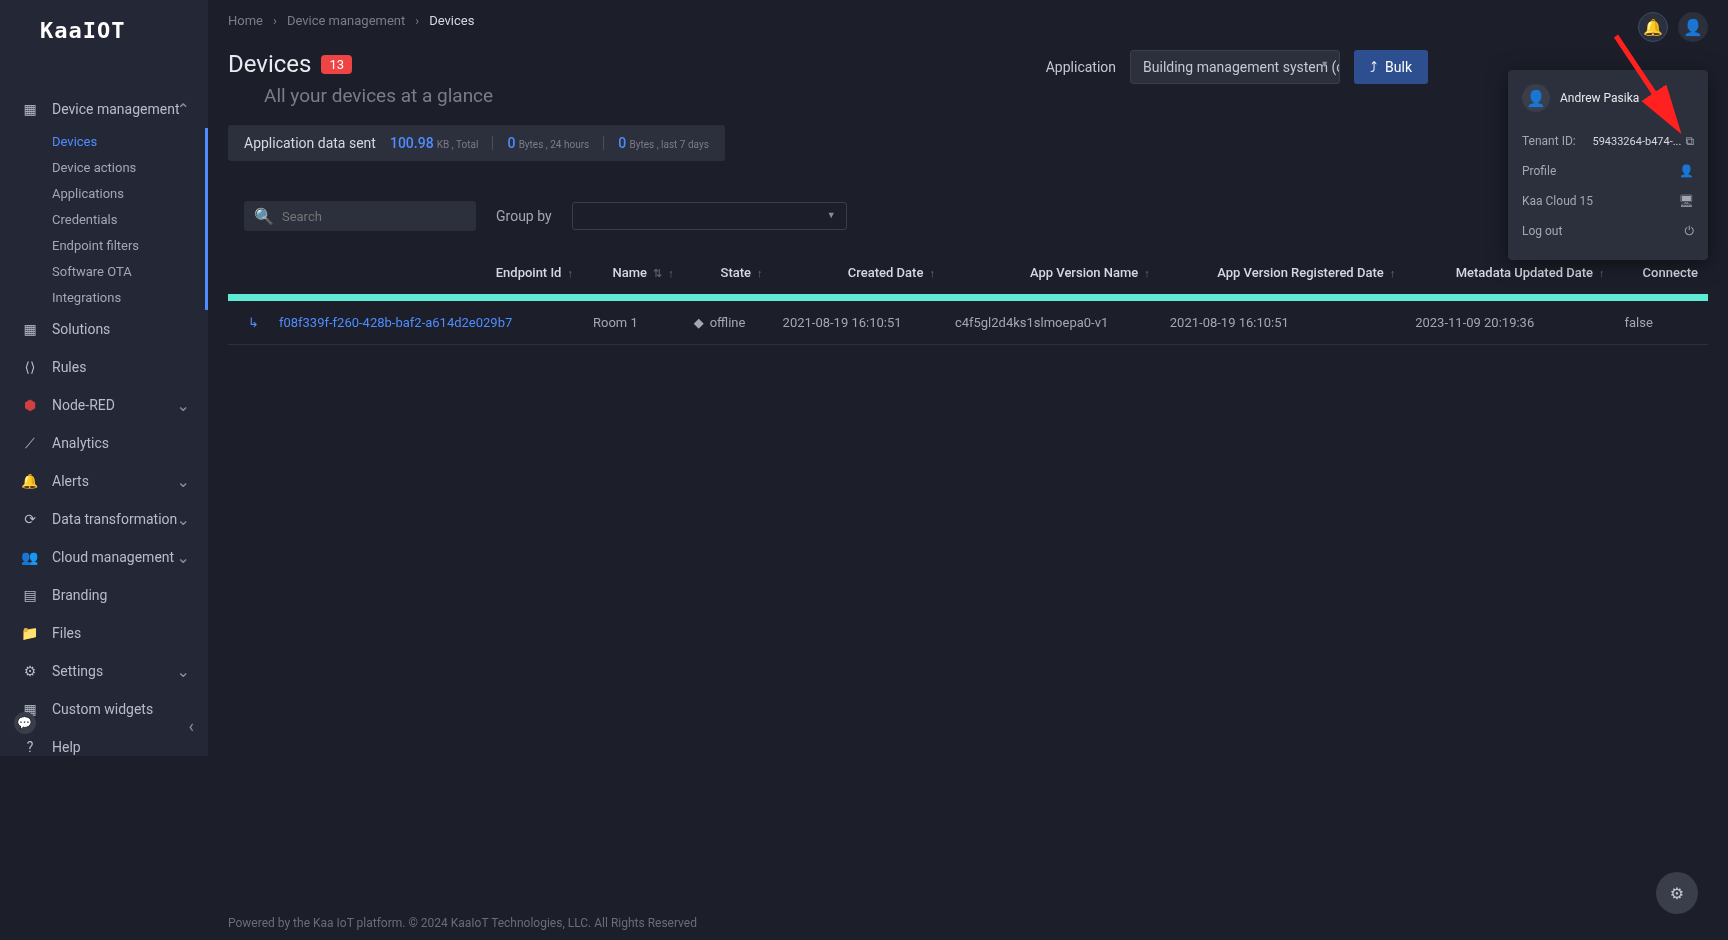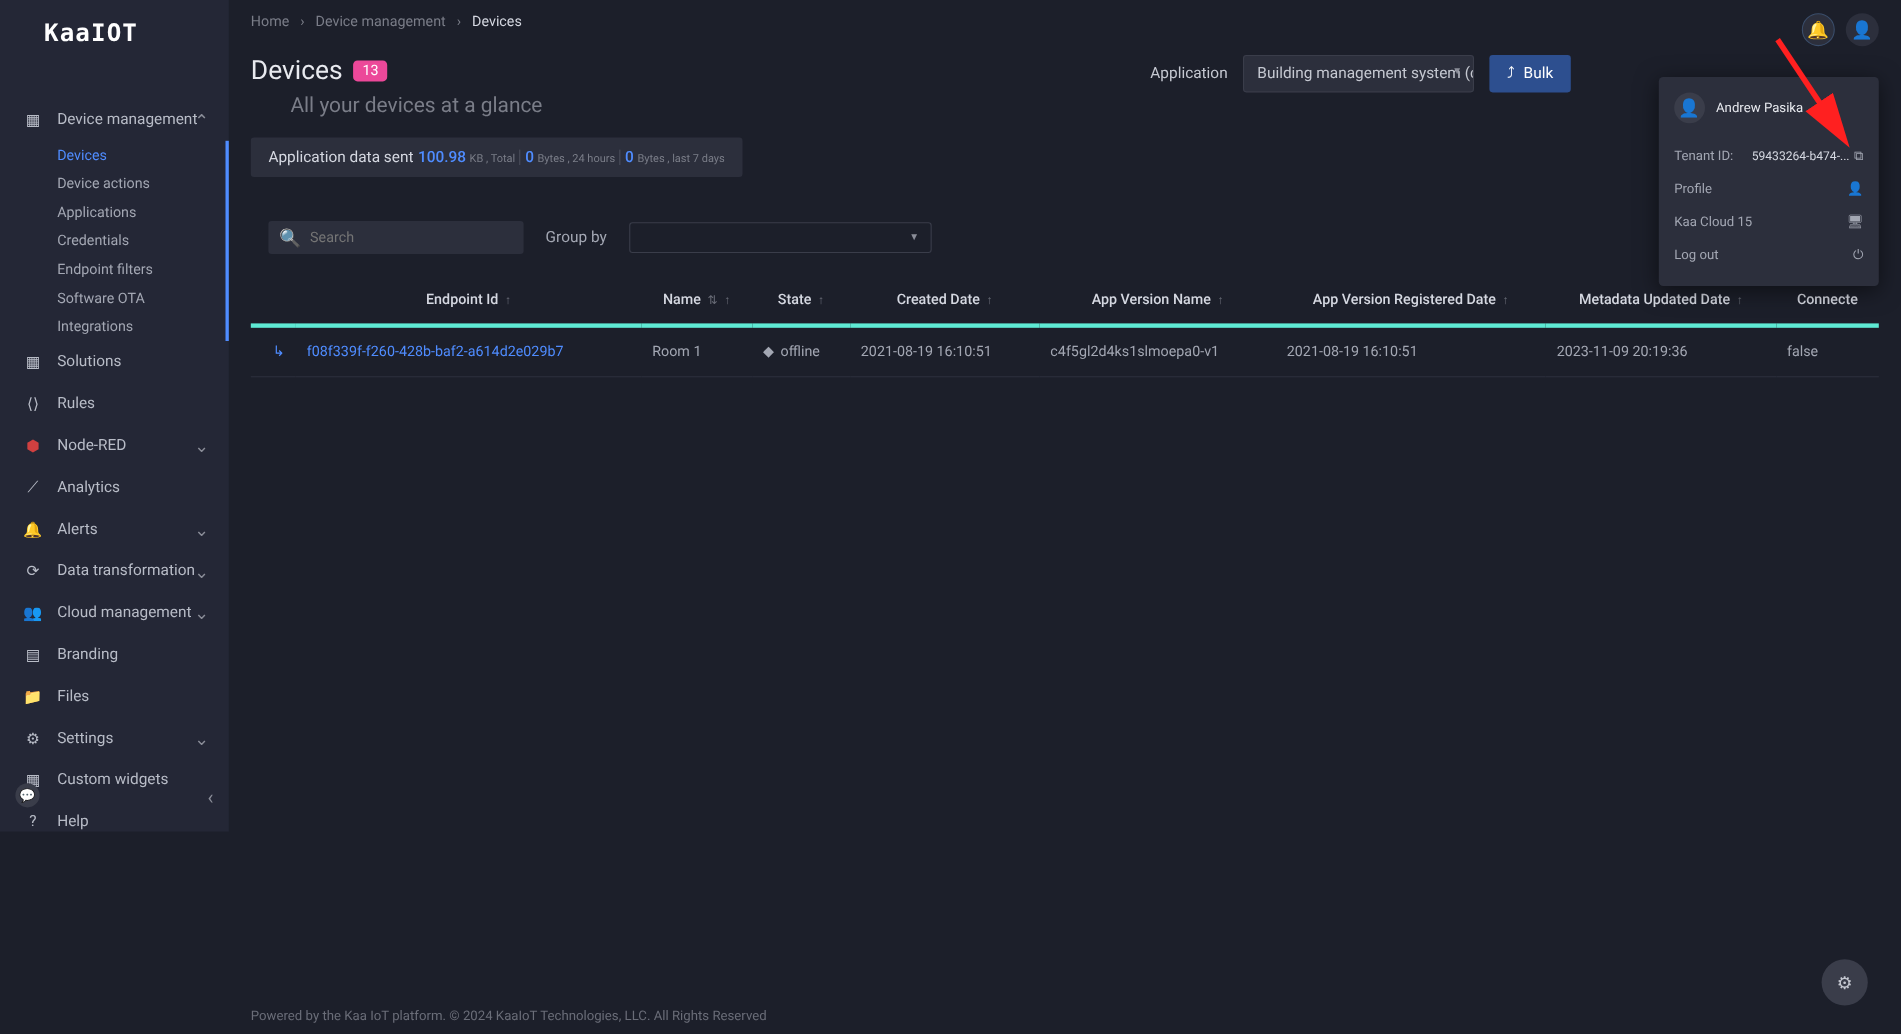--- a/index.html
+++ b/index.html
@@ -15,41 +15,41 @@
 .nav-sub.active { color:#4f8cff; }
 .active-bar { position:absolute; right:0; width:3px; background:#4f8cff; }
 .collapse-btn { position:absolute; bottom:20px; right:14px; color:#8a8d98; font-size:18px; cursor:pointer; }
 .bubble { position:absolute; bottom:22px; left:14px; width:22px; height:22px; border-radius:50%; background:#3a3d4a; display:flex; align-items:center; justify-content:center; font-size:12px; }
 .main { position:absolute; left:208px; top:0; right:0; height:940px; }
 .breadcrumb { display:flex; align-items:center; height:40px; padding:0 20px; font-size:13px; color:#7a7d88; gap:10px; }
 .breadcrumb .current { color:#d5d8e1; }
 .header-row { display:flex; align-items:flex-start; padding:10px 20px 0; }
 .title-block { flex:1; }
 .title { font-size:24px; color:#e8eaef; display:flex; align-items:center; gap:10px; }
-.badge { background:#ec4899; color:#fff; font-size:13px; padding:2px 8px; border-radius:4px; }
+.badge { background:#ef4444; color:#fff; font-size:13px; padding:2px 8px; border-radius:4px; }
 .subtitle { font-size:19px; color:#7a7d88; margin-top:6px;margin-left:36px; }
 .header-actions { display:flex; align-items:center; gap:14px; margin-right:280px; }
 .app-label { font-size:14px; color:#c5c8d1; }
 .app-select { background:#2c2f3c; border:1px solid #3a3d4a; padding:8px 28px 8px 12px; font-size:14px; color:#c5c8d1; border-radius:3px; position:relative; width:210px; white-space:nowrap; overflow:hidden; }
 .app-select::after { content:"▼"; position:absolute; right:10px; font-size:9px; color:#8a8d98; }
 .bulk-btn { background:#2d4f8f; color:#fff; padding:9px 16px; font-size:14px; border-radius:3px; display:flex; align-items:center; gap:8px; cursor:pointer; }
-.stats-bar { margin:18px 20px 0; background:#2c2f3c; display:inline-flex; align-items:center; padding:10px 16px; border-radius:3px; gap:4px; font-size:13px; }
+.stats-bar { margin:18px 20px 0; background:#2c2f3c; display:inline-flex; align-items:center; padding:10px 16px; border-radius:3px; gap:14px; font-size:13px; }
 .stats-bar .label { color:#d5d8e1; font-size:14px; }
 .stats-bar .val { color:#4f8cff; font-size:14px; font-weight:500; }
 .stats-bar .unit { color:#7a7d88; font-size:10px; }
 .stats-bar .sep { width:1px; height:14px; background:#4a4d5a; }
 .content-box { margin:40px 20px 0; }
 .filter-row { display:flex; align-items:center; gap:20px; padding:0 16px 20px; }
 .search-box { background:#2c2f3c; width:232px; height:30px; display:flex; align-items:center; padding:0 10px; border-radius:3px; gap:8px; }
 .search-box input { background:none; border:none; color:#ef4444; font-size:13px; flex:1; outline:none; }
 .groupby-label { font-size:14px; color:#a3a7b3; }
 .groupby-select { background:#1c1f2a; border:1px solid #3a3d4a; width:275px; height:28px; border-radius:3px; position:relative; }
 .groupby-select::after { content:"▼"; position:absolute; right:10px; top:7px; font-size:9px; color:#8a8d98; }
 table { width:100%; border-collapse:collapse; font-size:13px; }
-th { text-align:center; font-weight:500; color:#d5d8e1; padding:14px 10px; border-bottom:4px solid #5eead4; position:relative; white-space:nowrap; }
+th { text-align:right; font-weight:500; color:#d5d8e1; padding:14px 10px; border-bottom:7px solid #5eead4; position:relative; white-space:nowrap; }
 th .sort { color:#6a6d78; font-size:11px; margin-left:6px; }
 td { padding:14px 10px; color:#a3a7b3; border-bottom:1px solid #2c2f3c; white-space:nowrap; }
 .endpoint-link { color:#4f8cff; }
 .arrow-cell { color:#4f8cff; padding-left:20px; }
 .offline { display:flex; align-items:center; gap:6px; }
 .topbar-icons { position:absolute; top:12px; right:20px; display:flex; gap:10px; }
 .icon-btn { width:30px; height:30px; border-radius:50%; background:#2c2f3c; display:flex; align-items:center; justify-content:center; cursor:pointer; color:#c5c8d1; }
 .icon-btn.active-bell { border:1px solid #3a4d6a; }
 .red-arrow { position:absolute; top:28px; right:40px; pointer-events:none; z-index:200; }
 .dropdown { position:absolute; top:70px; right:20px; width:200px; background:#2c2f3c; border-radius:4px; padding:14px; z-index:100; box-shadow:0 4px 20px rgba(0,0,0,0.5); }

